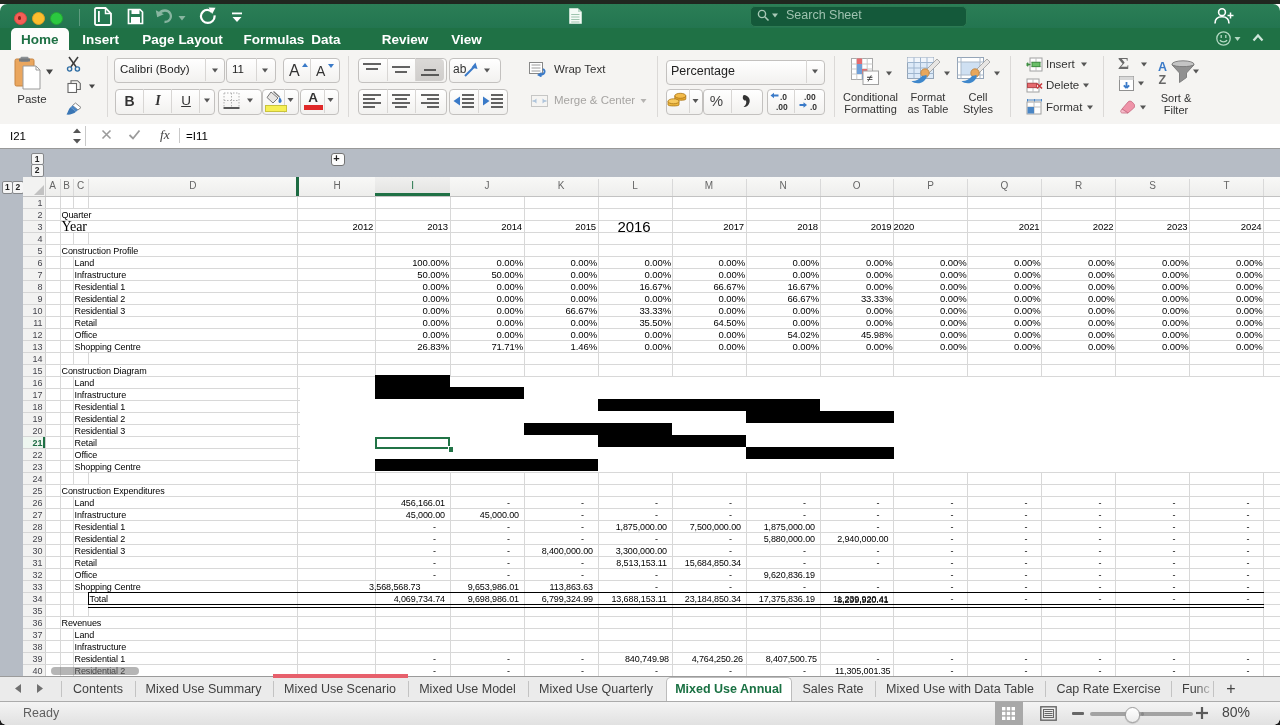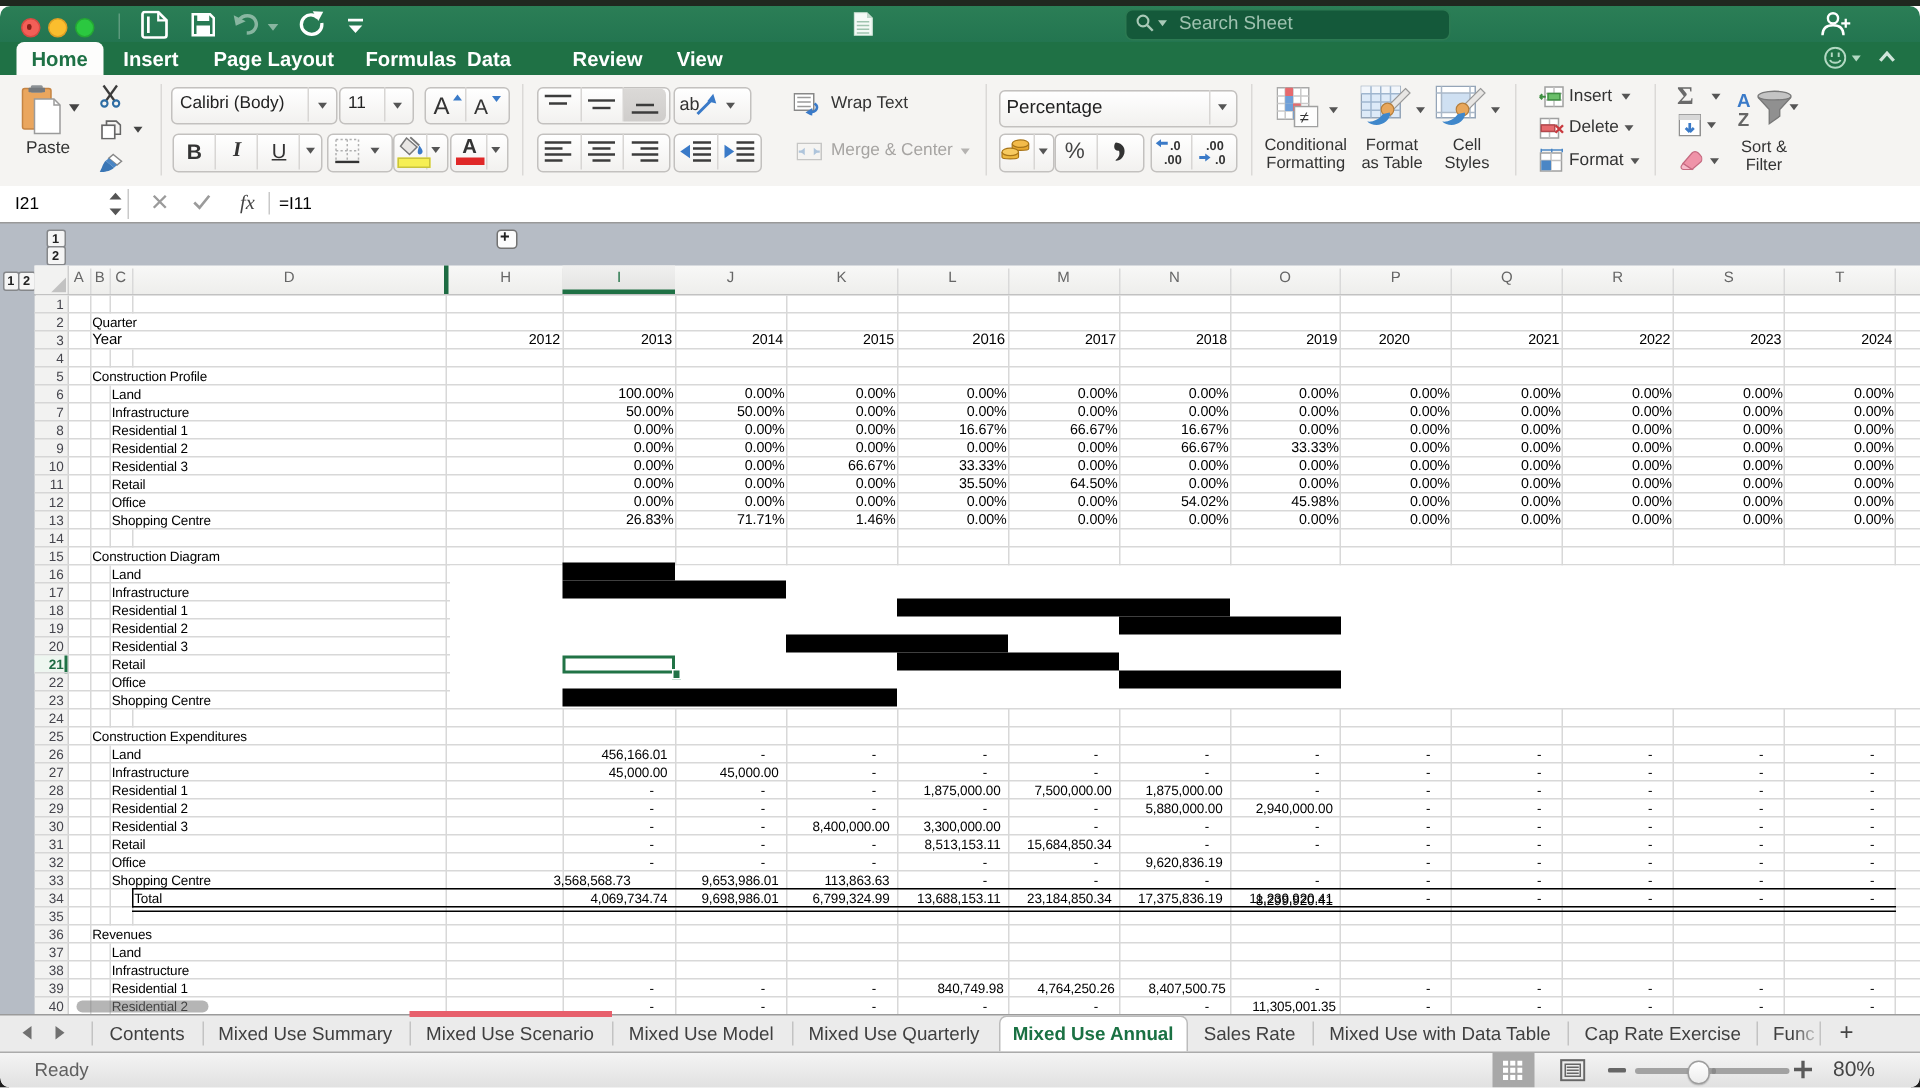--- a/index.html
+++ b/index.html
@@ -827,21 +827,21 @@
 <div style="position:absolute;left:375.3px;top:387.2px;width:148.7px;height:11.8px;background:#000;"></div>
 <div style="position:absolute;left:598px;top:399.2px;width:222px;height:11.8px;background:#000;"></div>
 <div style="position:absolute;left:746px;top:411.2px;width:147.5px;height:11.8px;background:#000;"></div>
 <div style="position:absolute;left:524px;top:423.2px;width:148px;height:11.8px;background:#000;"></div>
 <div style="position:absolute;left:598px;top:435.2px;width:148px;height:11.8px;background:#000;"></div>
 <div style="position:absolute;left:746px;top:447.2px;width:147.5px;height:11.8px;background:#000;"></div>
 <div style="position:absolute;left:375.3px;top:459.2px;width:222.7px;height:11.8px;background:#000;"></div>
 <div style="position:absolute;left:375.3px;top:436.5px;width:74.7px;height:12px;border:2px solid #217346;background:transparent;box-sizing:border-box;"></div>
 <div style="position:absolute;left:447.8px;top:446.3px;width:4.5px;height:4.5px;background:#217346;border:1px solid #fff;"></div>
 <div style="position:absolute;left:61.5px;top:208.5px;width:230px;height:12px;color:#000;font-size:9px;letter-spacing:-0.1px;line-height:12.5px;white-space:nowrap;">Quarter</div>
-<div style="position:absolute;left:61.5px;top:220.5px;width:230px;height:12px;color:#000;font-size:10px;letter-spacing:-0.1px;line-height:12.5px;white-space:nowrap;">Year</div>
+<div style="position:absolute;left:61.5px;top:220.5px;width:230px;height:12px;color:#000;font-size:14px;letter-spacing:-0.1px;line-height:12.5px;white-space:nowrap;font-family:Liberation Serif, serif;">Year</div>
 <div style="position:absolute;left:61.5px;top:244.5px;width:230px;height:12px;color:#000;font-size:9px;letter-spacing:-0.1px;line-height:12.5px;white-space:nowrap;">Construction Profile</div>
 <div style="position:absolute;left:74.5px;top:256.5px;width:230px;height:12px;color:#000;font-size:9px;letter-spacing:-0.1px;line-height:12.5px;white-space:nowrap;">Land</div>
 <div style="position:absolute;left:74.5px;top:268.5px;width:230px;height:12px;color:#000;font-size:9px;letter-spacing:-0.1px;line-height:12.5px;white-space:nowrap;">Infrastructure</div>
 <div style="position:absolute;left:74.5px;top:280.5px;width:230px;height:12px;color:#000;font-size:9px;letter-spacing:-0.1px;line-height:12.5px;white-space:nowrap;">Residential 1</div>
 <div style="position:absolute;left:74.5px;top:292.5px;width:230px;height:12px;color:#000;font-size:9px;letter-spacing:-0.1px;line-height:12.5px;white-space:nowrap;">Residential 2</div>
 <div style="position:absolute;left:74.5px;top:304.5px;width:230px;height:12px;color:#000;font-size:9px;letter-spacing:-0.1px;line-height:12.5px;white-space:nowrap;">Residential 3</div>
 <div style="position:absolute;left:74.5px;top:316.5px;width:230px;height:12px;color:#000;font-size:9px;letter-spacing:-0.1px;line-height:12.5px;white-space:nowrap;">Retail</div>
 <div style="position:absolute;left:74.5px;top:328.5px;width:230px;height:12px;color:#000;font-size:9px;letter-spacing:-0.1px;line-height:12.5px;white-space:nowrap;">Office</div>
 <div style="position:absolute;left:74.5px;top:340.5px;width:230px;height:12px;color:#000;font-size:9px;letter-spacing:-0.1px;line-height:12.5px;white-space:nowrap;">Shopping Centre</div>
 <div style="position:absolute;left:61.5px;top:364.5px;width:230px;height:12px;color:#000;font-size:9px;letter-spacing:-0.1px;line-height:12.5px;white-space:nowrap;">Construction Diagram</div>
@@ -865,25 +865,25 @@
 <div style="position:absolute;left:89.5px;top:592.5px;width:230px;height:12px;color:#000;font-size:9px;letter-spacing:-0.1px;line-height:12.5px;white-space:nowrap;">Total</div>
 <div style="position:absolute;left:61.5px;top:616.5px;width:230px;height:12px;color:#000;font-size:9px;letter-spacing:-0.1px;line-height:12.5px;white-space:nowrap;">Revenues</div>
 <div style="position:absolute;left:74.5px;top:628.5px;width:230px;height:12px;color:#000;font-size:9px;letter-spacing:-0.1px;line-height:12.5px;white-space:nowrap;">Land</div>
 <div style="position:absolute;left:74.5px;top:640.5px;width:230px;height:12px;color:#000;font-size:9px;letter-spacing:-0.1px;line-height:12.5px;white-space:nowrap;">Infrastructure</div>
 <div style="position:absolute;left:74.5px;top:652.5px;width:230px;height:12px;color:#000;font-size:9px;letter-spacing:-0.1px;line-height:12.5px;white-space:nowrap;">Residential 1</div>
 <div style="position:absolute;left:74.5px;top:664.5px;width:230px;height:12px;color:#000;font-size:9px;letter-spacing:-0.1px;line-height:12.5px;white-space:nowrap;">Residential 2</div>
 <div style="position:absolute;left:299px;top:220.5px;width:74.30000000000001px;height:12px;color:#000;font-size:9.5px;letter-spacing:-0.1px;text-align:right;line-height:12.5px;">2012</div>
 <div style="position:absolute;left:375.3px;top:220.5px;width:72.69999999999999px;height:12px;color:#000;font-size:9.5px;letter-spacing:-0.1px;text-align:right;line-height:12.5px;">2013</div>
 <div style="position:absolute;left:450px;top:220.5px;width:72px;height:12px;color:#000;font-size:9.5px;letter-spacing:-0.1px;text-align:right;line-height:12.5px;">2014</div>
 <div style="position:absolute;left:524px;top:220.5px;width:72px;height:12px;color:#000;font-size:9.5px;letter-spacing:-0.1px;text-align:right;line-height:12.5px;">2015</div>
-<div style="position:absolute;left:598px;top:220.5px;width:72px;height:12px;color:#000;font-size:10px;letter-spacing:-0.1px;text-align:right;line-height:12.5px;">2016</div>
+<div style="position:absolute;left:598px;top:220.5px;width:72px;height:12px;color:#000;font-size:15px;letter-spacing:-0.1px;text-align:center;line-height:12.5px;">2016</div>
 <div style="position:absolute;left:672px;top:220.5px;width:72px;height:12px;color:#000;font-size:9.5px;letter-spacing:-0.1px;text-align:right;line-height:12.5px;">2017</div>
 <div style="position:absolute;left:746px;top:220.5px;width:72px;height:12px;color:#000;font-size:9.5px;letter-spacing:-0.1px;text-align:right;line-height:12.5px;">2018</div>
 <div style="position:absolute;left:820px;top:220.5px;width:71.5px;height:12px;color:#000;font-size:9.5px;letter-spacing:-0.1px;text-align:right;line-height:12.5px;">2019</div>
-<div style="position:absolute;left:893.5px;top:220.5px;width:72.0px;height:12px;color:#000;font-size:9.5px;letter-spacing:-0.1px;text-align:center;line-height:12.5px;">2020</div>
+<div style="position:absolute;left:893.5px;top:220.5px;width:72.0px;height:12px;color:#000;font-size:9.5px;letter-spacing:-0.1px;text-align:left;line-height:12.5px;">2020</div>
 <div style="position:absolute;left:967.5px;top:220.5px;width:72.0px;height:12px;color:#000;font-size:9.5px;letter-spacing:-0.1px;text-align:right;line-height:12.5px;">2021</div>
 <div style="position:absolute;left:1041.5px;top:220.5px;width:72.0px;height:12px;color:#000;font-size:9.5px;letter-spacing:-0.1px;text-align:right;line-height:12.5px;">2022</div>
 <div style="position:absolute;left:1115.5px;top:220.5px;width:72.0px;height:12px;color:#000;font-size:9.5px;letter-spacing:-0.1px;text-align:right;line-height:12.5px;">2023</div>
 <div style="position:absolute;left:1189.5px;top:220.5px;width:72.0px;height:12px;color:#000;font-size:9.5px;letter-spacing:-0.1px;text-align:right;line-height:12.5px;">2024</div>
 <div style="position:absolute;left:375.3px;top:256.5px;width:73.69999999999999px;height:12px;color:#000;font-size:9.5px;letter-spacing:-0.1px;text-align:right;line-height:12.5px;">100.00%</div>
 <div style="position:absolute;left:450px;top:256.5px;width:73px;height:12px;color:#000;font-size:9.5px;letter-spacing:-0.1px;text-align:right;line-height:12.5px;">0.00%</div>
 <div style="position:absolute;left:524px;top:256.5px;width:73px;height:12px;color:#000;font-size:9.5px;letter-spacing:-0.1px;text-align:right;line-height:12.5px;">0.00%</div>
 <div style="position:absolute;left:598px;top:256.5px;width:73px;height:12px;color:#000;font-size:9.5px;letter-spacing:-0.1px;text-align:right;line-height:12.5px;">0.00%</div>
 <div style="position:absolute;left:672px;top:256.5px;width:73px;height:12px;color:#000;font-size:9.5px;letter-spacing:-0.1px;text-align:right;line-height:12.5px;">0.00%</div>
 <div style="position:absolute;left:746px;top:256.5px;width:73px;height:12px;color:#000;font-size:9.5px;letter-spacing:-0.1px;text-align:right;line-height:12.5px;">0.00%</div>

